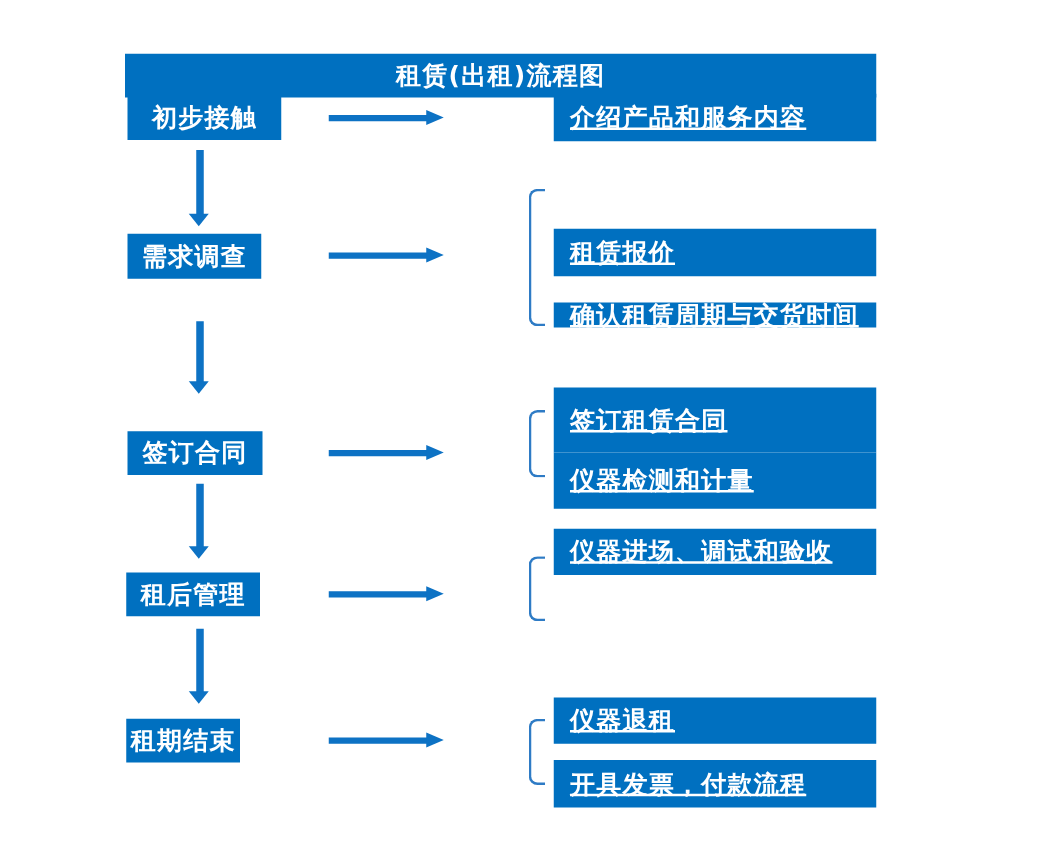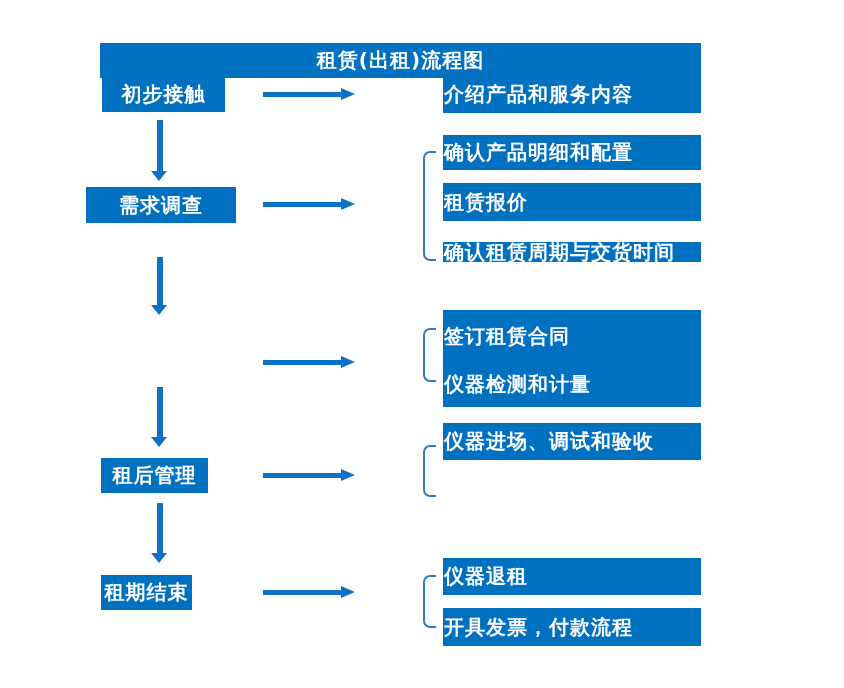--- a/index.html
+++ b/index.html
@@ -34,21 +34,21 @@
     background: #0070C0;
     color: #ffffff;
     font-weight: bold;
     font-size: 20px;
     display: flex;
     align-items: center;
     box-sizing: border-box;
     letter-spacing: 1px;
   }
   .left-box { justify-content: center; }
-  .right-box { left: 443px; width: 258px; padding-left: 1px; justify-content: flex-start; }
+  .right-box { left: 443px; width: 258px; padding-left: 13px; justify-content: flex-start; text-decoration: underline; }
 
   
   .harrow { position: absolute; left: 263px; width: 92px; height: 13px; }
   .harrow .shaft {
     position: absolute; left: 0; top: 4px; height: 5px; right: 12px;
     background: #0D72C4; display: block;
   }
   .harrow .head {
     position: absolute; right: 0; top: 0; width: 0; height: 0; display: block;
     border-left: 14px solid #0D72C4;
@@ -86,35 +86,35 @@
 
 <div class="canvas">
 
   <div class="titlebar">
     <span>租赁(出租)流程图</span>
   </div>
 
   <div class="box left-box" style="left:102px;top:77px;width:123px;height:35px">
     <span>初步接触</span>
   </div>
-  <div class="box left-box" style="left:86px;top:187px;width:150px;height:36px">
+  <div class="box left-box" style="left:102px;top:187px;width:107px;height:36px">
     <span>需求调查</span>
+  </div>
+  <div class="box left-box" style="left:102px;top:345px;width:108px;height:35px">
+    <span>签订合同</span>
   </div>
   <div class="box left-box" style="left:101px;top:458px;width:107px;height:35px">
     <span>租后管理</span>
   </div>
   <div class="box left-box" style="left:101px;top:575px;width:91px;height:35px">
     <span>租期结束</span>
   </div>
 
   <div class="box right-box" style="top:75px;height:38px">
     <span>介绍产品和服务内容</span>
-  </div>
-  <div class="box right-box" style="top:135px;height:35px">
-    <span>确认产品明细和配置</span>
   </div>
   <div class="box right-box" style="top:183px;height:38px">
     <span>租赁报价</span>
   </div>
   <div class="box right-box" style="top:242px;height:20px">
     <span>确认租赁周期与交货时间</span>
   </div>
   <div class="box right-box" style="top:310px;height:52px">
     <span>签订租赁合同</span>
   </div>

